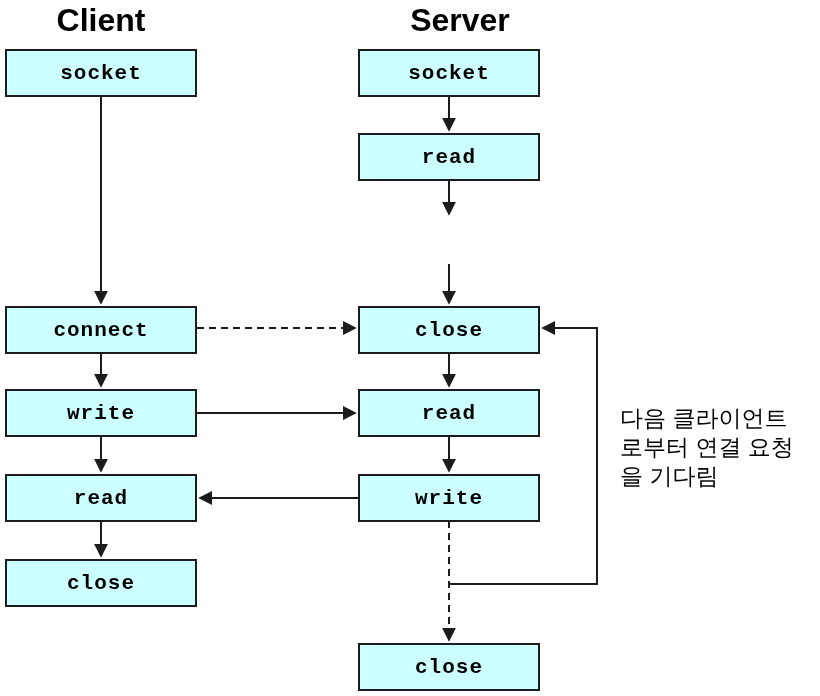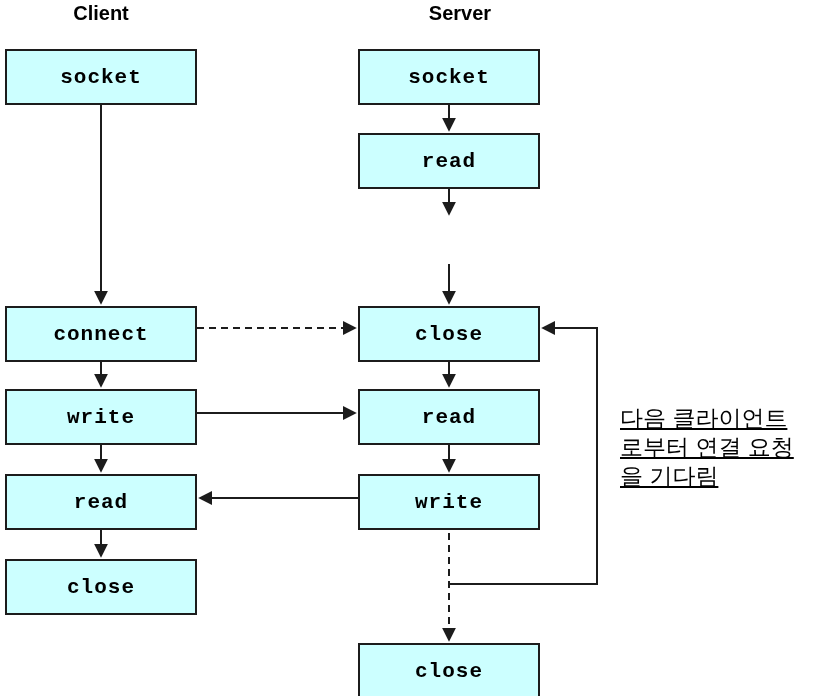--- a/index.html
+++ b/index.html
@@ -17,47 +17,46 @@
     font-family:"Liberation Sans","DejaVu Sans",sans-serif;
     color:var(--text);
     overflow:hidden;
   }
   .arrow-layer{position:absolute;left:0;top:0;width:820px;height:696px;}
   .arrow-layer line,.arrow-layer path{stroke:var(--line);stroke-width:2;fill:none;}
   .arrow-layer .dashed{stroke-dasharray:7 5;}
   .arrow-layer .arrhead{fill:var(--line);stroke:none;}
   .col-title{
     position:absolute;top:2px;
-    font-weight:bold;font-size:20px;
+    font-weight:bold;font-size:32px;
     text-align:center;
   }
   .col-title.client{left:5px;width:192px;}
   .col-title.server{left:368px;width:184px;}
   .box{
-    position:absolute;height:56px;
+    position:absolute;height:48px;
     background:var(--box-fill);
     border:2px solid var(--box-border);
     box-sizing:border-box;
     display:flex;align-items:center;justify-content:center;
     font-family:"Liberation Mono","DejaVu Sans Mono",monospace;
     font-weight:bold;font-size:21px;
     letter-spacing:1px;
   }
   .box.client{left:5px;width:192px;}
   .box.server{left:358px;width:182px;}
   .conn-label{
     position:absolute;left:219px;top:269px;
     font-size:27px;line-height:32px;
     white-space:nowrap;
   }
   .annotation{
     position:absolute;left:620px;top:404px;width:200px;
     font-size:23px;line-height:29px;
     white-space:pre-line;
-    text-decoration:underline;
   }
 </style>
 </head>
 <body>
 
 <div class="stage">
 
   <svg class="arrow-layer" viewBox="0 0 820 696" xmlns="http://www.w3.org/2000/svg">
     <defs>
       <marker id="arr" viewBox="0 0 10 10" refX="8" refY="5" markerWidth="7" markerHeight="7" orient="auto-start-reverse">

